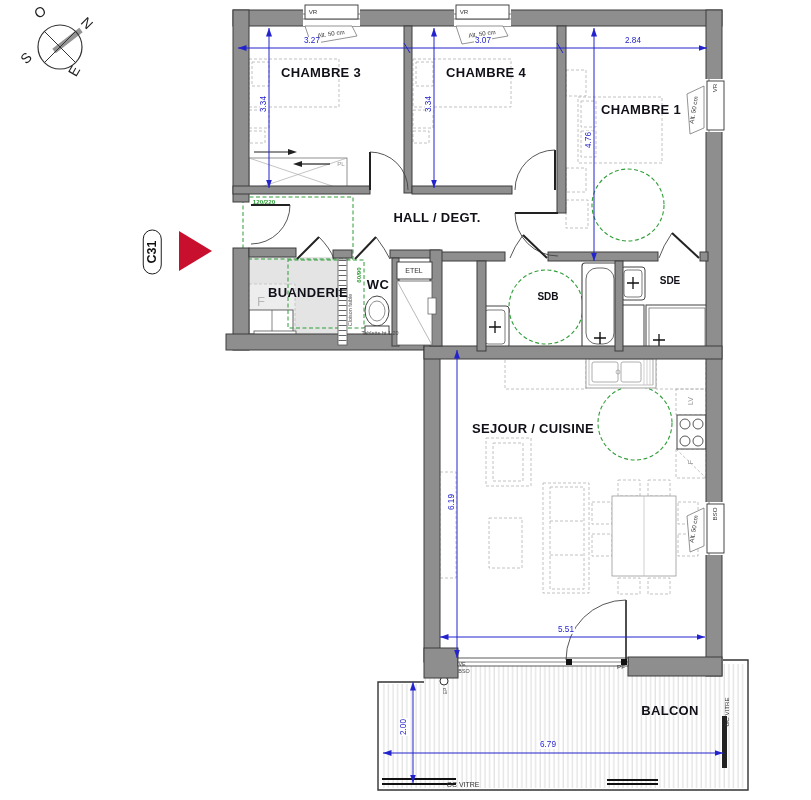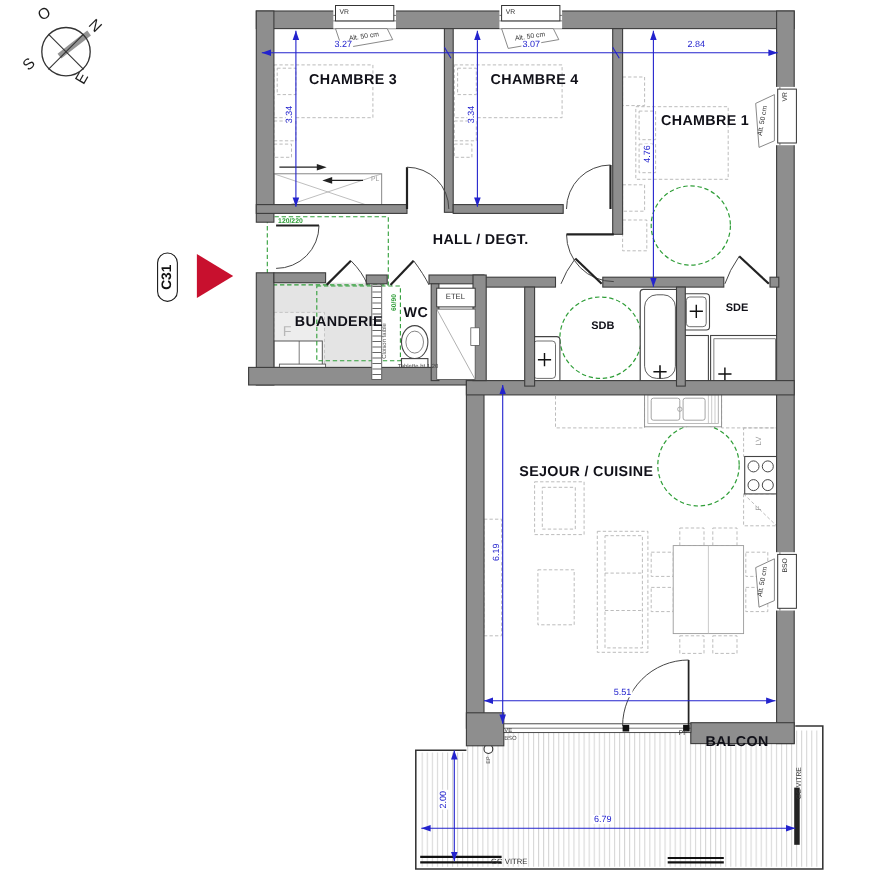--- a/index.html
+++ b/index.html
@@ -284,21 +284,21 @@
 
 <div class="lbl room" style="left:321px;top:72px;">CHAMBRE 3</div>
 <div class="lbl room" style="left:486px;top:72px;">CHAMBRE 4</div>
 <div class="lbl room" style="left:641px;top:109px;">CHAMBRE 1</div>
 <div class="lbl room" style="left:437px;top:217px;">HALL / DEGT.</div>
 <div class="lbl room" style="left:308px;top:292px;">BUANDERIE</div>
 <div class="lbl room" style="left:378px;top:284px;">WC</div>
 <div class="lbl room-sm" style="left:548px;top:297px;">SDB</div>
 <div class="lbl room-sm" style="left:670px;top:281px;">SDE</div>
 <div class="lbl room" style="left:533px;top:407px;margin-top:21px;">SEJOUR / CUISINE</div>
-<div class="lbl room" style="left:670px;top:674px;">BALCON</div>
+<div class="lbl room" style="left:670px;top:710px;">BALCON</div>
 
 <div class="lbl dim" style="left:312px;top:41px;">3.27</div>
 <div class="lbl dim" style="left:483px;top:41px;">3.07</div>
 <div class="lbl dim" style="left:633px;top:41px;text-align:center;">2.84</div>
 <div class="lbl dim" style="left:264px;top:104px;transform:translate(-50%,-50%) rotate(-90deg);">3.34</div>
 <div class="lbl dim" style="left:429px;top:104px;transform:translate(-50%,-50%) rotate(-90deg);">3.34</div>
 <div class="lbl dim" style="left:589px;top:140px;transform:translate(-50%,-50%) rotate(-90deg);">4.76</div>
 <div class="lbl dim" style="left:452px;top:502px;transform:translate(-50%,-50%) rotate(-90deg);">6.19</div>
 <div class="lbl dim" style="left:566px;top:630px;">5.51</div>
 <div class="lbl dim" style="left:404px;top:727px;transform:translate(-50%,-50%) rotate(-90deg);">2.00</div>

